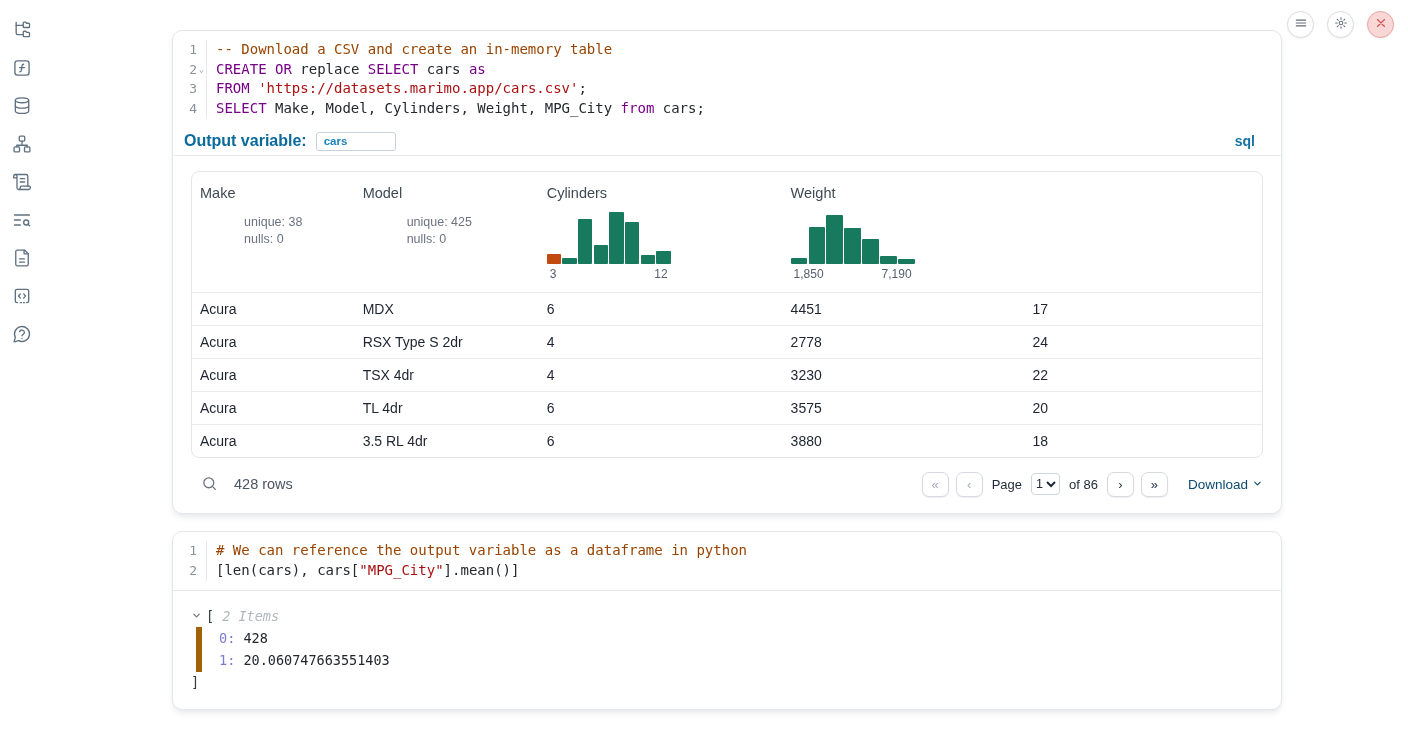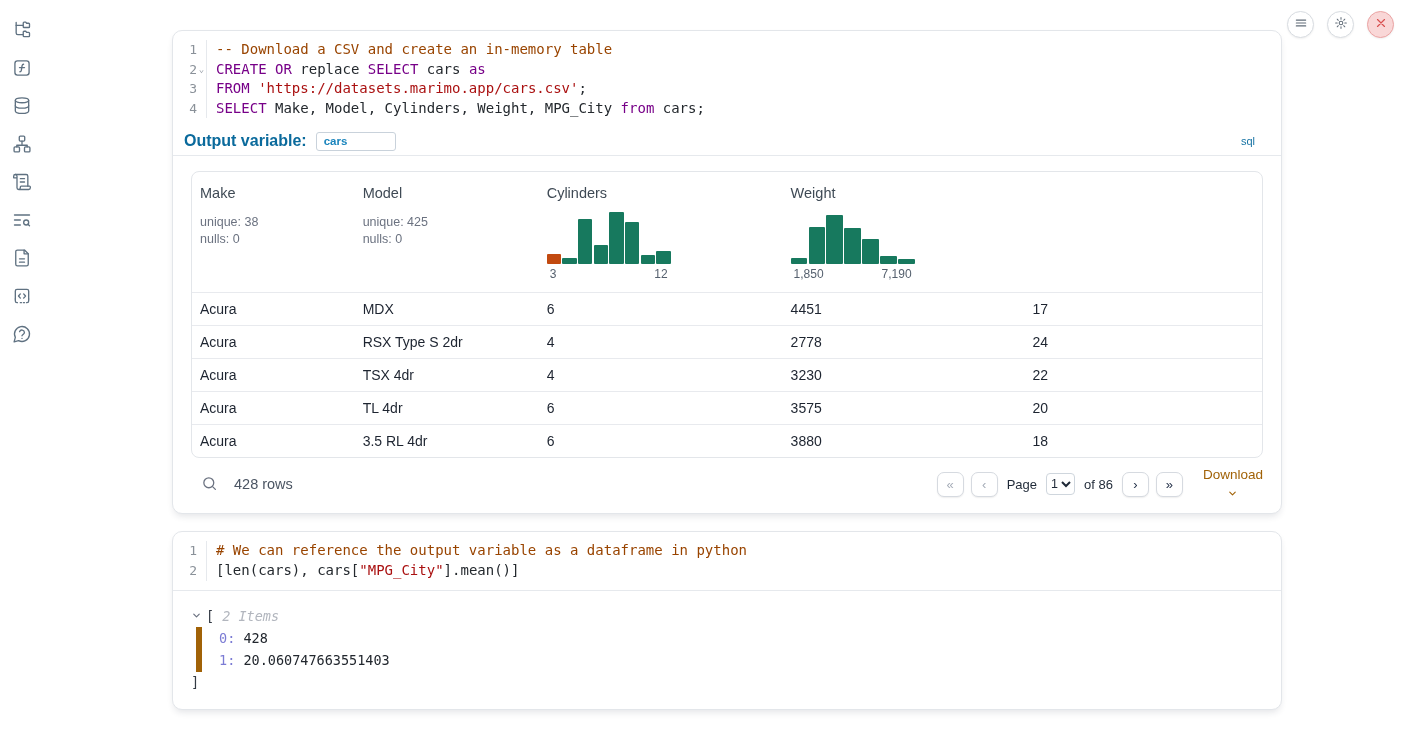--- a/index.html
+++ b/index.html
@@ -35,49 +35,49 @@
   .tk-kw { color:#770088; }
   .tk-cm { color:#994400; }
   .tk-st { color:#AA1111; }
   .tk-pl { color:#24292e; }
 
   
   .ov-row { display:flex; align-items:center; height:29px; border-bottom:1px solid #e6e9ed; padding:0 26px 0 11px; gap:9px; }
   .ov-label { color:#0a6a9c; font-weight:bold; font-size:16px; }
   .ov-input { width:80px; height:19px; border:1px solid #c9d2db; border-radius:3px; font-size:11.5px; font-weight:bold;
     color:#1b85bd; padding:1px 7px; font-family:"Liberation Sans",sans-serif; outline:none; }
-  .lang-badge { margin-left:auto; color:#1673a4; font-size:11px; font-weight:normal; }
+  .lang-badge { margin-left:auto; color:#1673a4; font-size:14px; font-weight:bold; }
 
   
   .table-wrap { padding:15px 18px 12px 18px; }
   .dtable { border:1px solid #e3e6ea; border-radius:8px; overflow:hidden; }
   .grid5 { display:grid; grid-template-columns:15.2% 17.2% 22.8% 22.6% 22.2%; }
   .th { height:120px; padding:13px 8px 11px 8px; display:flex; flex-direction:column; align-items:flex-start; cursor:pointer; }
   .th-name { font-size:14.5px; color:#3e4894; color:#3f4a55; }
-  .th-stats { margin-top:13px; font-size:12.5px; color:#6b7280; line-height:17px; }
+  .th-stats { margin-top:13px; font-size:12.5px; color:#6b7280; line-height:17px;margin-left:44px; }
   .hist { margin-top:auto; width:124px; }
   .hist-bars { display:flex; align-items:flex-end; height:52px; gap:1.5px; }
   .hist-bar { flex:1; border-radius:1px; }
   .hist-labels { display:flex; justify-content:space-between; font-size:12px; color:#55606e; margin-top:3px; padding:0 3px; }
   .trow { height:33px; align-items:center; border-top:1px solid #e8eaee; font-size:14px; color:#1d2430; }
   .td { padding:0 8px; overflow:hidden; white-space:nowrap; }
 
   
   .tfooter { display:flex; align-items:center; margin-top:9px; height:34px; padding:0 0 0 9px; }
   .search-btn { border:none; background:none; padding:0; color:#6b7280; width:18px; height:18px; cursor:pointer; }
   .search-btn svg { width:17px; height:17px; }
   .row-count { font-size:14.5px; color:#4b5563; margin-left:16px; }
   .pager { margin-left:auto; display:flex; align-items:center; gap:7px; }
   .pg-btn { width:27px; height:25px; border:1px solid #d6dae0; border-radius:7px; background:#fff; cursor:pointer;
     box-shadow:0 1px 1.5px rgba(0,0,0,.07); display:flex; align-items:center; justify-content:center; font-size:13px; padding:0; }
   .pg-btn.muted { color:#a6adb8; }
   .pg-btn.active { color:#25324a; }
   .pg-text { font-size:13px; color:#1f2937; margin:0 2px; }
   .page-select { height:22px; border:1px solid #cfd6dd; border-radius:4px; font-size:12.5px; background:#fff; color:#1f2937; }
-  .download-btn { border:none; background:none; color:#a16207; font-size:13.5px; display:flex; align-items:center; gap:4px; cursor:pointer; margin-left:13px; padding:0;flex-direction:column; }
+  .download-btn { border:none; background:none; color:#0c4a6e; font-size:13.5px; display:flex; align-items:center; gap:4px; cursor:pointer; margin-left:13px; padding:0; }
   .download-btn svg { width:11px; height:11px; margin-top:2px; }
 
   
   .out-area { padding:15px 18px 17px 18px; font-family:"DejaVu Sans Mono", monospace; font-size:13.5px; color:#22272e; }
   .tree-head { display:flex; align-items:center; gap:2px; line-height:21px; }
   .tree-caret { width:13px; height:13px; color:#6b7280; cursor:pointer; display:inline-flex; }
   .tree-caret svg { width:11px; height:11px; }
   .bracket { color:#333a44; }
   .items-label { color:#b2b6be; font-style:italic; margin-left:6px; }
   .tree-body { margin-left:5px; border-left:6px solid #a16207; padding-left:17px; }

